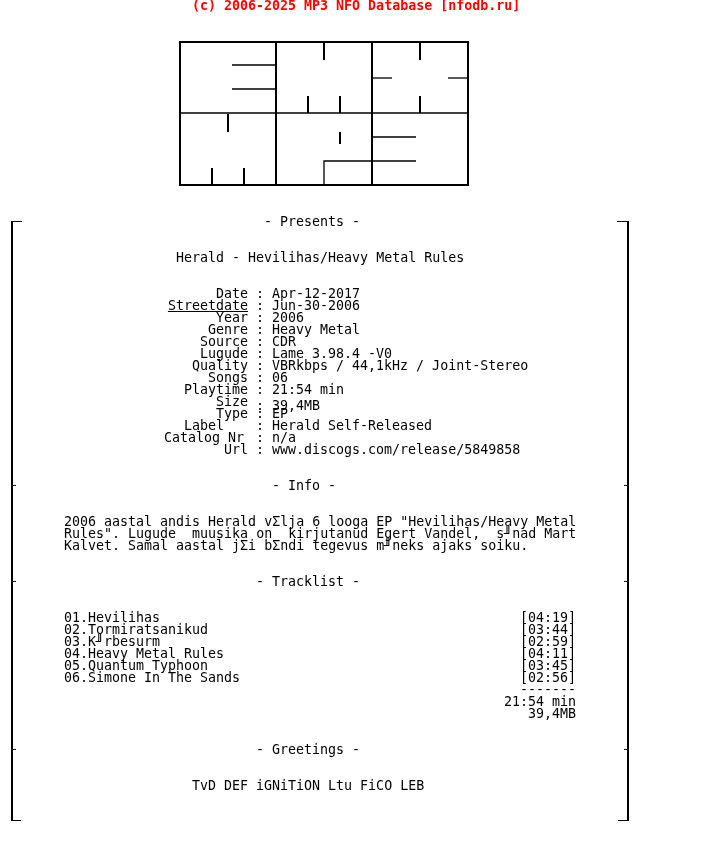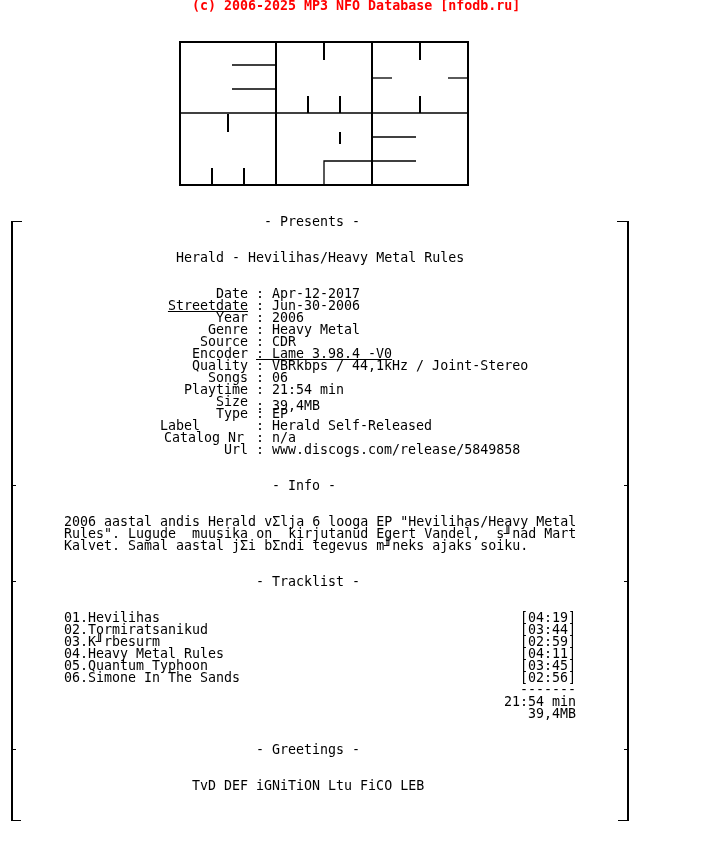--- a/index.html
+++ b/index.html
@@ -61,33 +61,33 @@
   <div class="c" style="top:288px;left:160px;width:88px;text-align:right;">Date</div>
   <div class="c" style="top:288px;left:256px;"><span>: </span><span>Apr-12-2017</span></div>
   <div class="c" style="top:300px;left:160px;width:88px;text-align:right;text-decoration:underline;">Streetdate</div>
   <div class="c" style="top:300px;left:256px;"><span>: </span><span>Jun-30-2006</span></div>
   <div class="c" style="top:312px;left:160px;width:88px;text-align:right;">Year</div>
   <div class="c" style="top:312px;left:256px;"><span>: </span><span>2006</span></div>
   <div class="c" style="top:324px;left:160px;width:88px;text-align:right;">Genre</div>
   <div class="c" style="top:324px;left:256px;"><span>: </span><span>Heavy Metal</span></div>
   <div class="c" style="top:336px;left:160px;width:88px;text-align:right;">Source</div>
   <div class="c" style="top:336px;left:256px;"><span>: </span><span>CDR</span></div>
-  <div class="c" style="top:348px;left:160px;width:88px;text-align:right;">Encoder</div>
-  <div class="c" style="top:348px;left:256px;text-decoration:underline;"><span>: </span><span>Lame 3.98.4 -V0</span></div>
+  <div class="c" style="top:348px;left:160px;width:88px;text-align:right;">Lugude</div>
+  <div class="c" style="top:348px;left:256px;"><span>: </span><span>Lame 3.98.4 -V0</span></div>
   <div class="c" style="top:360px;left:160px;width:88px;text-align:right;">Quality</div>
   <div class="c" style="top:360px;left:256px;"><span>: </span><span>VBRkbps / 44,1kHz / Joint-Stereo</span></div>
   <div class="c" style="top:372px;left:160px;width:88px;text-align:right;">Songs</div>
   <div class="c" style="top:372px;left:256px;"><span>: </span><span>06</span></div>
   <div class="c" style="top:384px;left:160px;width:88px;text-align:right;">Playtime</div>
   <div class="c" style="top:384px;left:256px;"><span>: </span><span>21:54 min</span></div>
   <div class="c" style="top:396px;left:160px;width:88px;text-align:right;">Size</div>
   <div class="c" style="top:400px;left:256px;"><span>: </span><span>39,4MB</span></div>
   <div class="c" style="top:408px;left:160px;width:88px;text-align:right;">Type</div>
   <div class="c" style="top:408px;left:256px;"><span>: </span><span>EP</span></div>
-  <div class="c" style="top:420px;left:160px;width:88px;text-align:left;">Label</div>
+  <div class="c" style="top:420px;left:160px;width:88px;text-align:center;">Label</div>
   <div class="c" style="top:420px;left:256px;"><span>: </span><span>Herald Self-Released</span></div>
   <div class="c" style="top:432px;left:160px;width:88px;text-align:center;">Catalog Nr</div>
   <div class="c" style="top:432px;left:256px;"><span>: </span><span>n/a</span></div>
   <div class="c" style="top:444px;left:160px;width:88px;text-align:right;">Url</div>
   <div class="c" style="top:444px;left:256px;"><span>: </span><span>www.discogs.com/release/5849858</span></div>
 </div>
 
 <div class="c" style="top:480px;left:272px;">- Info -</div>
 <div class="c" style="top:516px;left:64px;">2006 aastal andis Herald vΣlja 6 looga EP "Hevilihas/Heavy Metal</div>
 <div class="c" style="top:528px;left:64px;">Rules". Lugude  muusika on  kirjutanud Egert Vandel,  s╜nad Mart</div>

